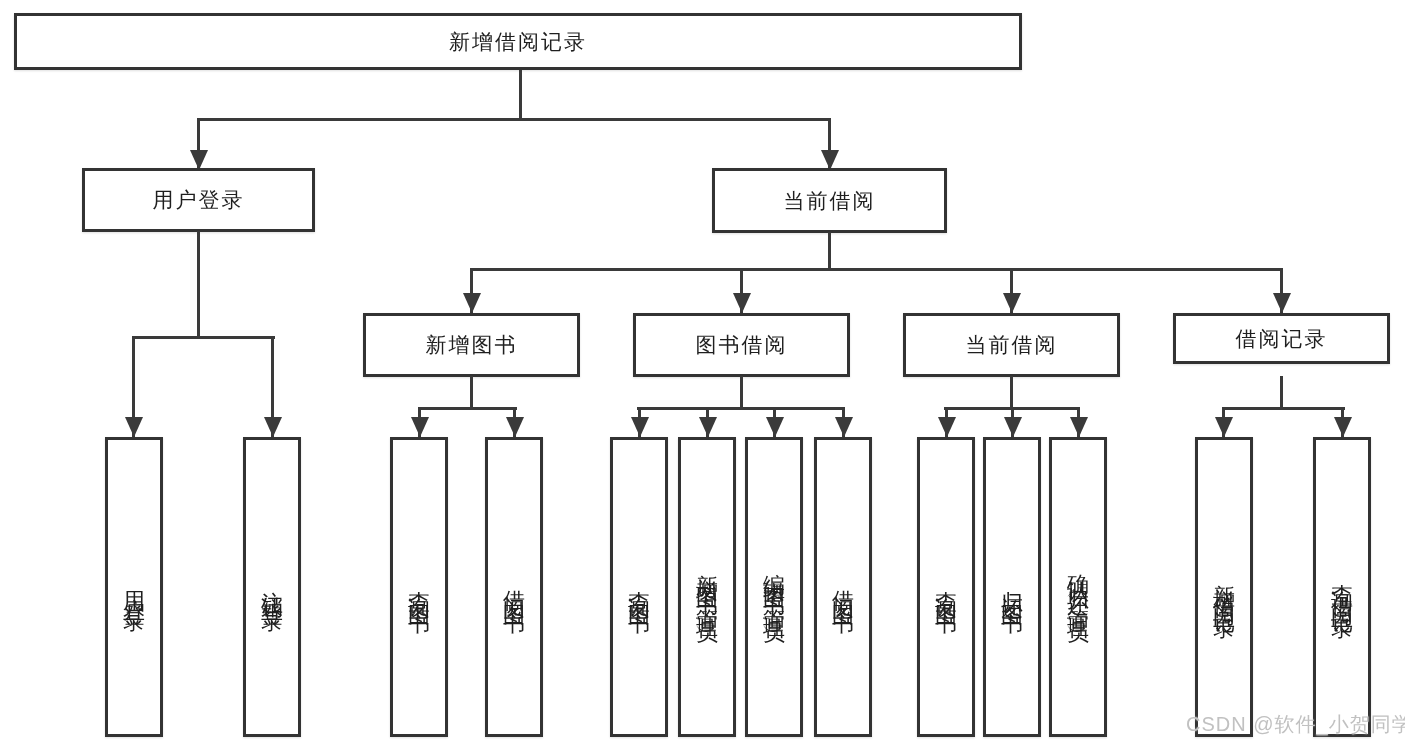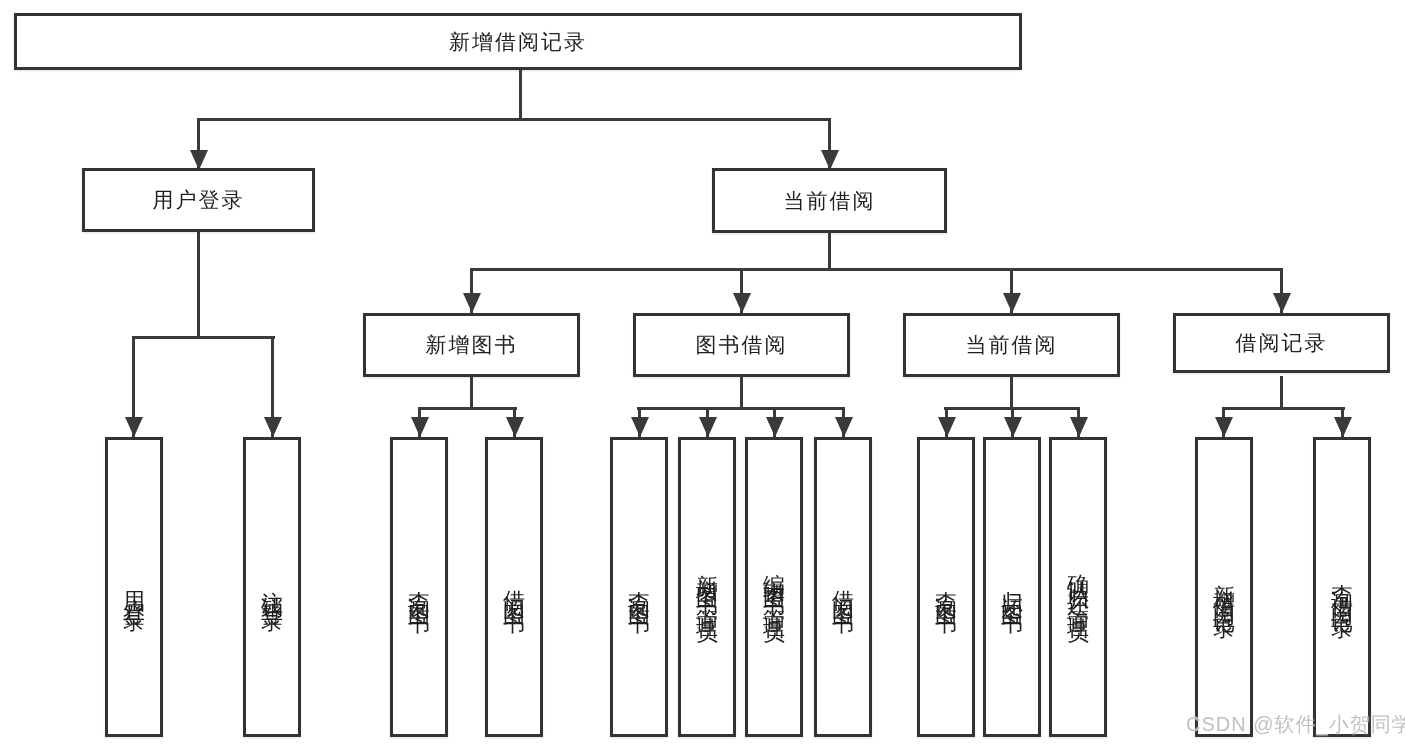--- a/index.html
+++ b/index.html
@@ -68,21 +68,21 @@
 
   <div class="box" style="left:363px;top:313px;width:217px;height:64px">
     <span class="hlabel">新增图书</span>
   </div>
   <div class="box" style="left:633px;top:313px;width:217px;height:64px">
     <span class="hlabel">图书借阅</span>
   </div>
   <div class="box" style="left:903px;top:313px;width:217px;height:64px">
     <span class="hlabel">当前借阅</span>
   </div>
-  <div class="box" style="left:1173px;top:313px;width:217px;height:60px">
+  <div class="box" style="left:1173px;top:313px;width:217px;height:51px">
     <span class="hlabel">借阅记录</span>
   </div>
 
   <div class="vline" style="left:470px;top:376px;height:33px"></div>
   <div class="vline" style="left:740px;top:376px;height:33px"></div>
   <div class="vline" style="left:1010px;top:376px;height:33px"></div>
   <div class="vline" style="left:1280px;top:376px;height:33px"></div>
 
   <div class="hline" style="left:418px;top:407px;width:99px"></div>
   <div class="hline" style="left:637px;top:407px;width:208px"></div>

